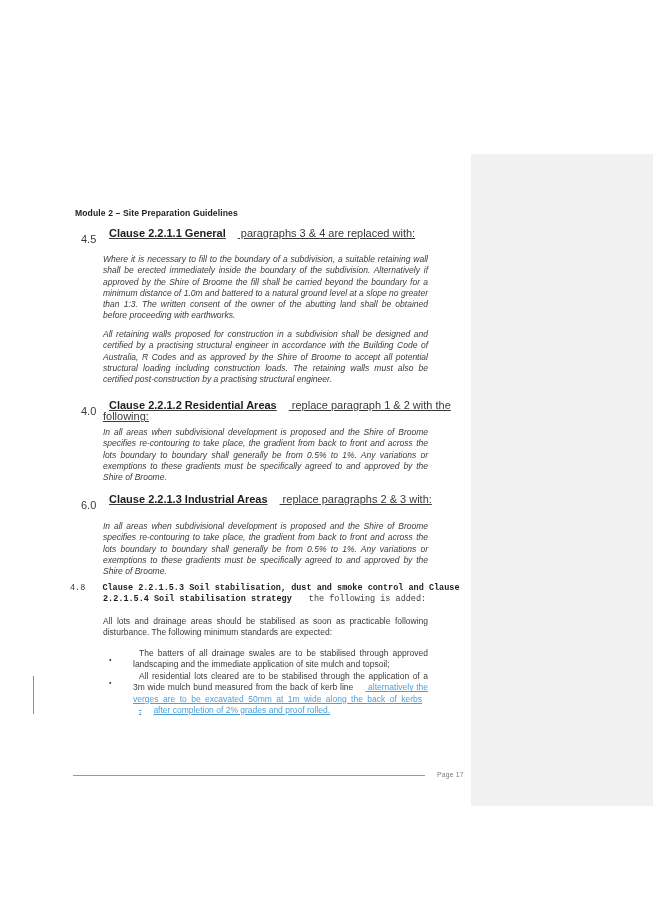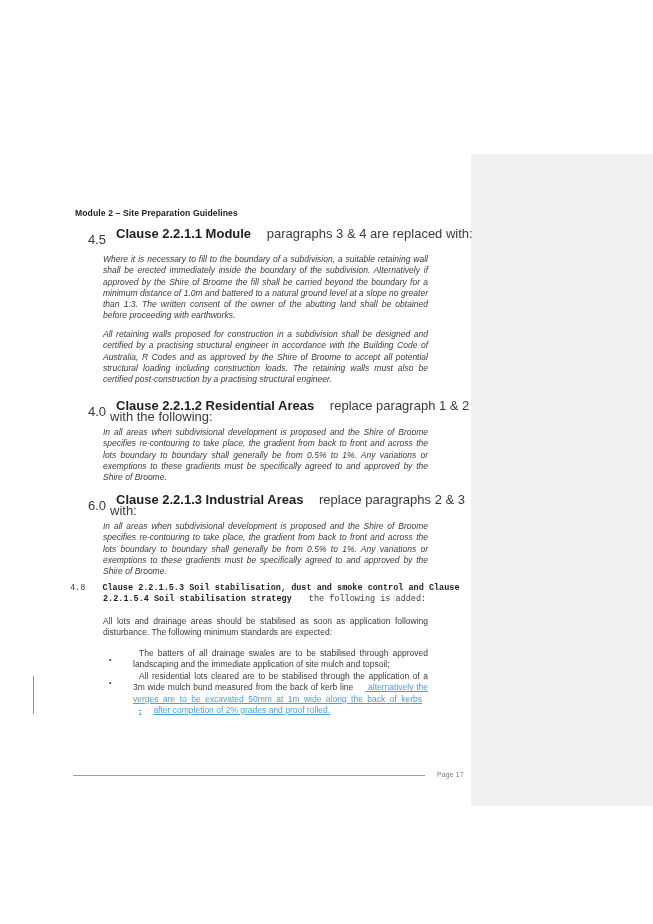--- a/index.html
+++ b/index.html
@@ -18,22 +18,22 @@
     background: #f1f1f1;
   }
   .section-heading {
     position: absolute;
     left: 57px; top: 190px;
     font-size: 8.6px; font-weight: bold; color: #1e1e1e;
     letter-spacing: 0.1px;
   }
   .clause-head {
     position: absolute;
-    left: 92px; width: 372px;
-    font-size: 13px; line-height: 11.3px; color: #3a3a3a;
+    left: 85px; width: 372px;
+    font-size: 11px; line-height: 11.3px; color: #3a3a3a; text-decoration: underline;
   }
   .clause-num {
     position: absolute; left: -28px; top: 0;
     font-weight: normal; color: #3a3a3a;
   }
   .bold { font-weight: bold; color: #1e1e1e; }
   .clause-body {
     position: absolute;
     left: 85px; width: 325px;
     font-size: 8.5px; line-height: 11.3px;
@@ -91,40 +91,40 @@
   }
 </style>
 </head>
 <body>
 
 <div class="gray-panel"></div>
 
 <div class="section-heading">Module 2 – Site Preparation Guidelines</div>
 
 <div class="clause-head" style="top:210px">
-  <span class="clause-num">4.5</span><span class="bold">Clause 2.2.1.1 Module</span><span> paragraphs 3 &amp; 4 are replaced with:</span>
+  <span class="clause-num">4.5</span><span class="bold">Clause 2.2.1.1 General</span><span> paragraphs 3 &amp; 4 are replaced with:</span>
 </div>
 <div class="clause-body" style="top:236px">Where it is necessary to fill to the boundary of a subdivision, a suitable retaining wall shall be erected immediately inside the boundary of the subdivision. Alternatively if approved by the Shire of Broome the fill shall be carried beyond the boundary for a minimum distance of 1.0m and battered to a natural ground level at a slope no greater than 1:3. The written consent of the owner of the abutting land shall be obtained before proceeding with earthworks.</div>
 <div class="clause-body" style="top:311px">All retaining walls proposed for construction in a subdivision shall be designed and certified by a practising structural engineer in accordance with the Building Code of Australia, R Codes and as approved by the Shire of Broome to accept all potential structural loading including construction loads. The retaining walls must also be certified post-construction by a practising structural engineer.</div>
 
 <div class="clause-head" style="top:382px">
   <span class="clause-num">4.0</span><span class="bold">Clause 2.2.1.2 Residential Areas</span><span> replace paragraph 1 &amp; 2 with the following:</span>
 </div>
 <div class="clause-body" style="top:409px">In all areas when subdivisional development is proposed and the Shire of Broome specifies re-contouring to take place, the gradient from back to front and across the lots boundary to boundary shall generally be from 0.5% to 1%. Any variations or exemptions to these gradients must be specifically agreed to and approved by the Shire of Broome.</div>
 
 <div class="clause-head" style="top:476px">
   <span class="clause-num">6.0</span><span class="bold">Clause 2.2.1.3 Industrial Areas</span><span> replace paragraphs 2 &amp; 3 with:</span>
 </div>
 <div class="clause-body" style="top:503px">In all areas when subdivisional development is proposed and the Shire of Broome specifies re-contouring to take place, the gradient from back to front and across the lots boundary to boundary shall generally be from 0.5% to 1%. Any variations or exemptions to these gradients must be specifically agreed to and approved by the Shire of Broome.</div>
 
 <div class="c48-head">
   <span>4.8</span>
   <span class="bold">Clause 2.2.1.5.3 Soil stabilisation, dust and smoke control and Clause 2.2.1.5.4 Soil stabilisation strategy</span><span> the following is added:</span>
 </div>
-<div class="c48-intro">All lots and drainage areas should be stabilised as soon as application following disturbance. The following minimum standards are expected:</div>
+<div class="c48-intro">All lots and drainage areas should be stabilised as soon as practicable following disturbance. The following minimum standards are expected:</div>
 
 <div class="bullet-item" style="top:630px">
   <span class="bullet-marker">•</span><span>The batters of all drainage swales are to be stabilised through approved landscaping and the immediate application of site mulch and topsoil;</span>
 </div>
 <div class="bullet-item" style="top:653px">
   <span class="bullet-marker">•</span><span>All residential lots cleared are to be stabilised through the application of a 3m wide mulch bund measured from the back of kerb line</span><span class="ins"> alternatively the verges are to be excavated 50mm at 1m wide along the back of kerbs </span><span class="del">,</span><span class="ins">after completion of 2% grades and proof rolled.</span>
 </div>
 
 <div class="change-bar"></div>
 

